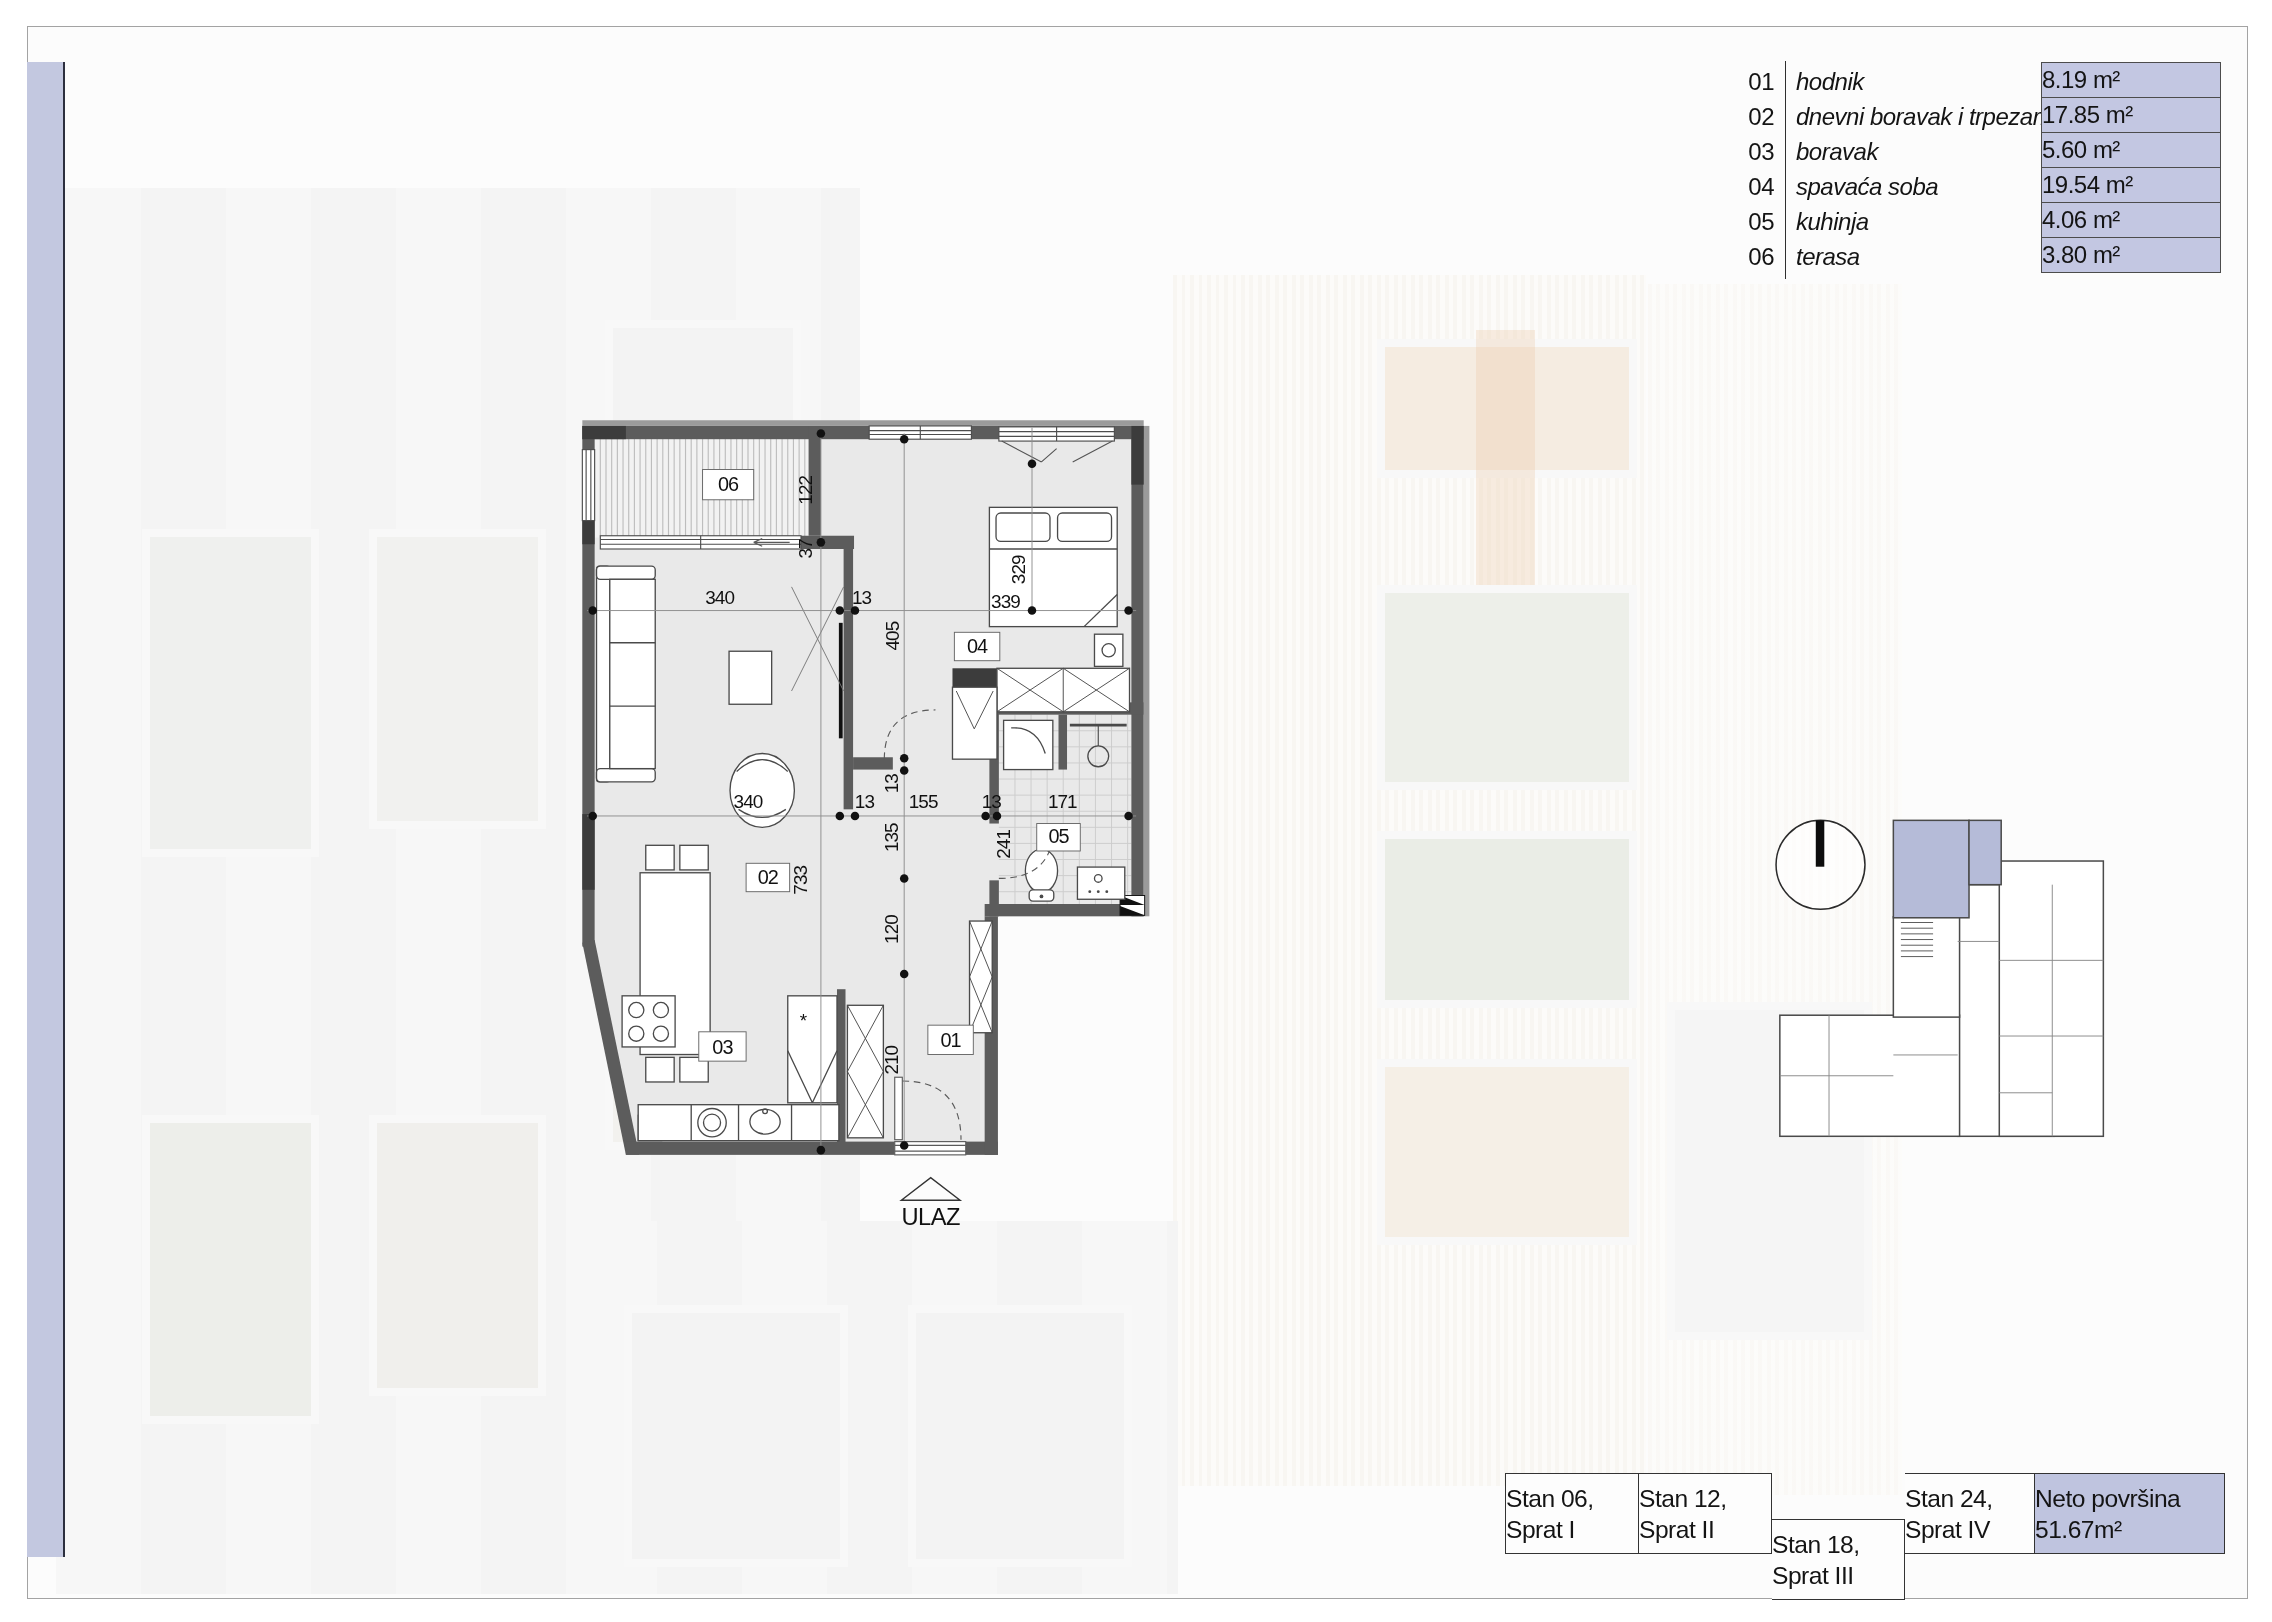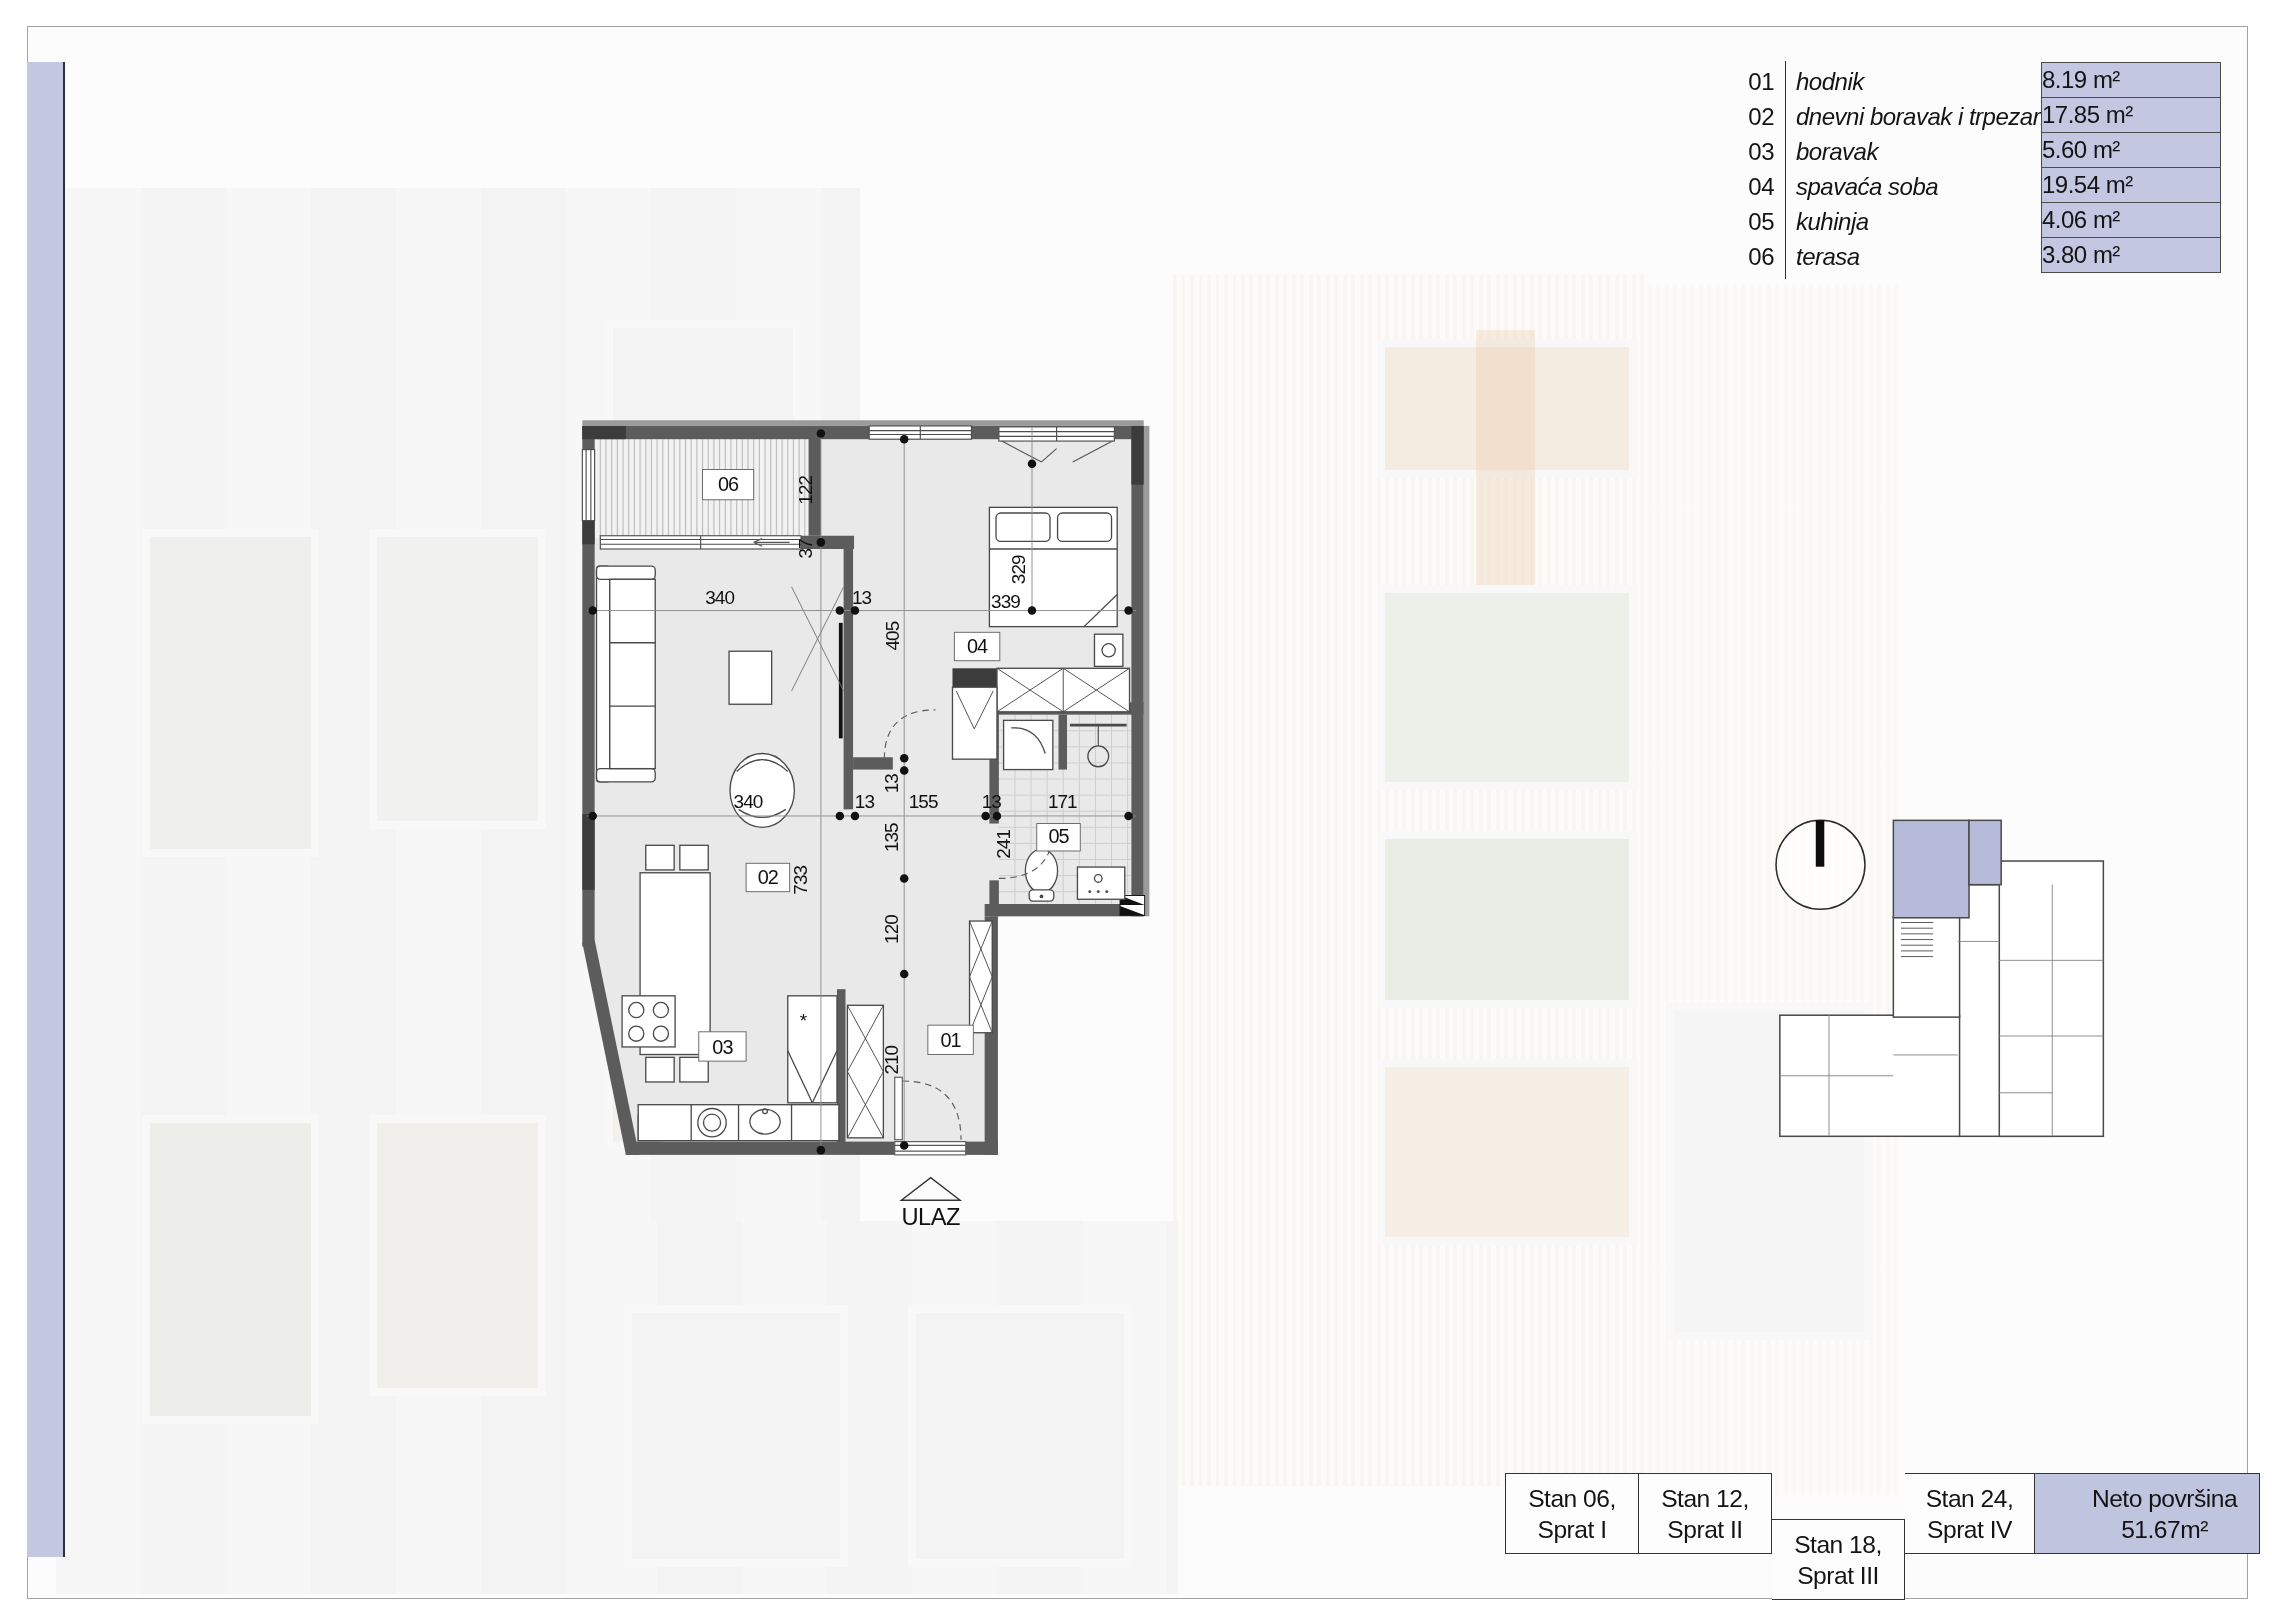--- a/index.html
+++ b/index.html
@@ -20,21 +20,21 @@
   .leg-num{height:35px;line-height:35px;font-size:24px;text-align:right;letter-spacing:-0.5px;}
   .leg-label{height:35px;line-height:35px;font-size:24px;letter-spacing:-0.5px;white-space:nowrap;}
   #legend-boxes{border:1.4px solid #4c4c4c;}
   .leg-box{width:166px;height:34px;line-height:34px;background:#c3c7e2;border-bottom:0.9px solid #4c4c4c;
            font-size:24px;padding-right:12.3px;letter-spacing:-0.5px;}
   .leg-box:last-child{border-bottom:none;}
   #legend-divider{width:0;border-left:1.9px solid #2f2f2f;}
   
   #footer-table{display:flex;}
   .ft-cell{border:1.4px solid #333;border-left:none;background:#fdfdfd;display:flex;flex-direction:column;
-           justify-content:center;align-items:center;font-size:24.6px;line-height:31px;letter-spacing:-0.5px;}
+           justify-content:center;font-size:24.6px;line-height:31px;letter-spacing:-0.5px;}
   .ft-cell:first-child{border-left:1.4px solid #333;}
   .ft-total{background:#bfc4df;}
   svg text{font-family:"Liberation Sans", sans-serif;fill:#111;}
   .dim{font-size:20px;letter-spacing:-1px;}
   .tag{font-size:21px;letter-spacing:-1px;}
   .ulaz{font-size:25px;letter-spacing:-.5px;}
 </style>
 </head>
 <body>
 
@@ -390,18 +390,18 @@
     <div>Sprat II</div>
   </div>
   <div class="ft-cell" style="width:132px;height:79px;margin-top:46px;">
     <div>Stan 18,</div>
     <div>Sprat III</div>
   </div>
   <div class="ft-cell" style="width:129px;height:79px;">
     <div>Stan 24,</div>
     <div>Sprat IV</div>
   </div>
-  <div class="ft-cell ft-total" style="width:189px;height:79px;padding-left:35px;">
+  <div class="ft-cell ft-total" style="width:189px;height:79px;">
     <div>Neto površina</div>
     <div>51.67m²</div>
   </div>
 </div>
 
 
 </body></html>

